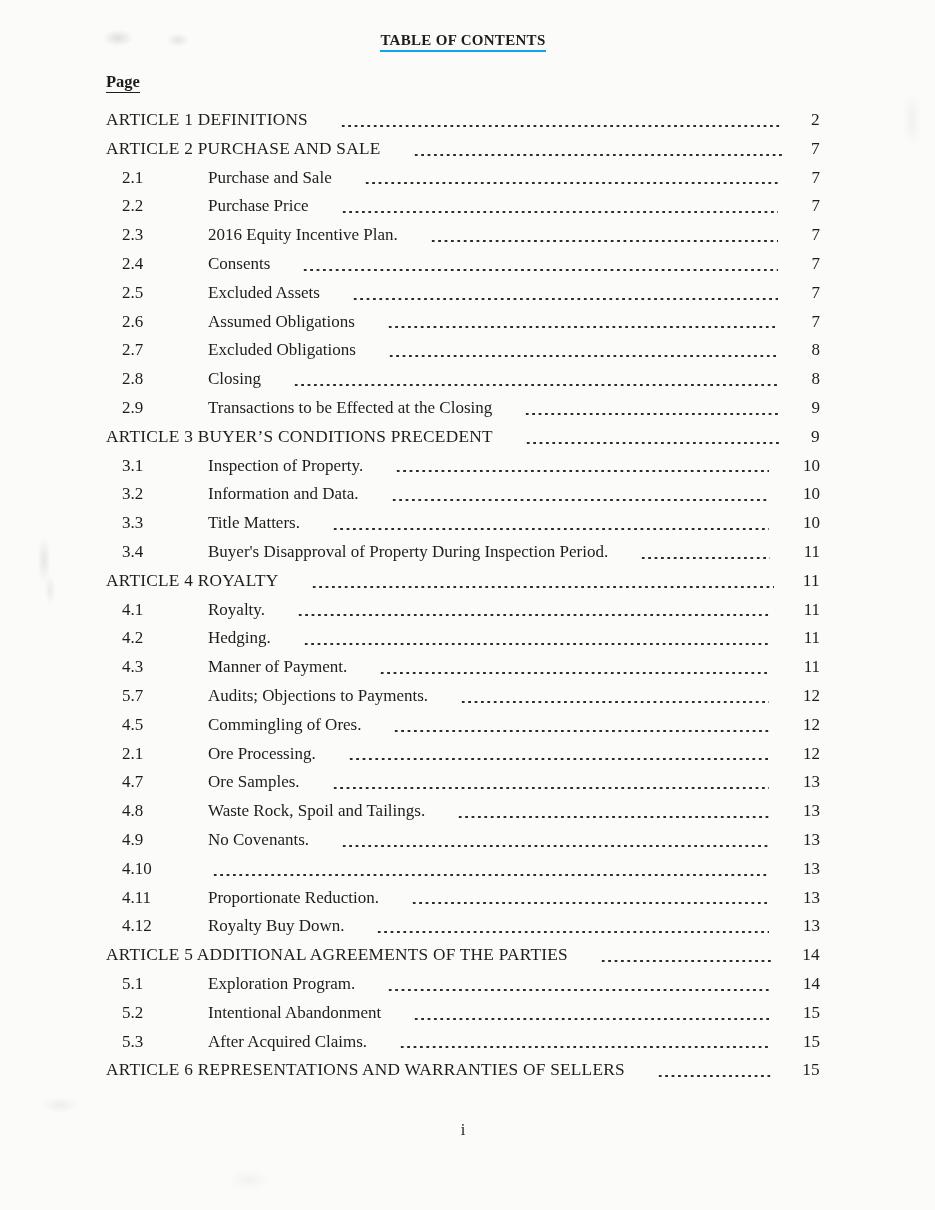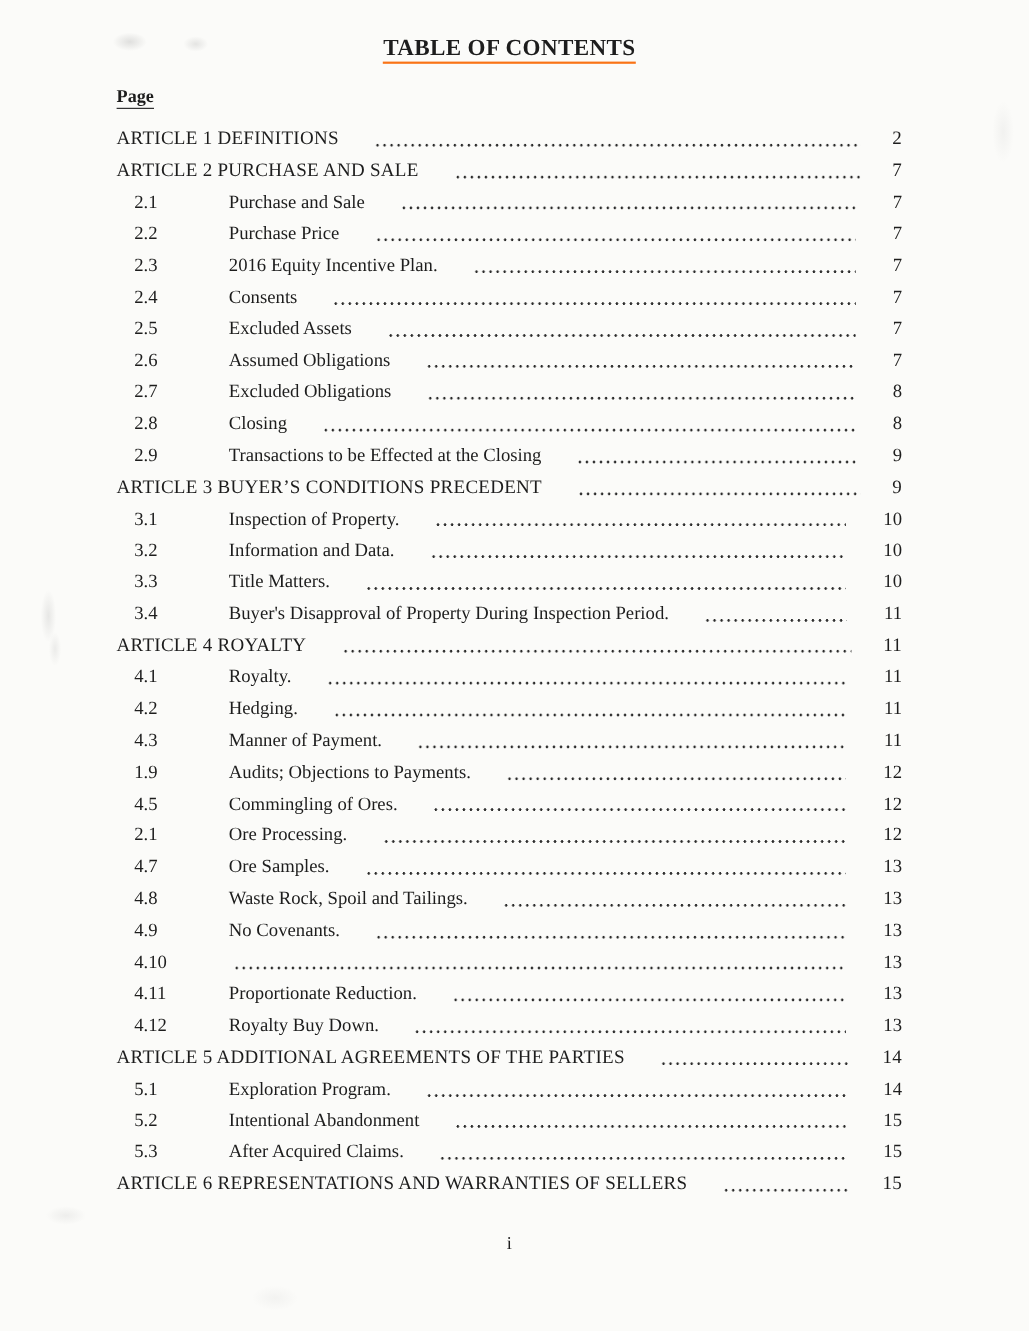--- a/index.html
+++ b/index.html
@@ -26,24 +26,24 @@
   }
   .content {
     position: absolute; left: 106px; top: 0;
     width: 714px;
     padding-top: 31px;
   }
   .doc-title { text-align: center; }
   .doc-title span {
     display: inline-block;
     font-weight: bold;
-    font-size: 21px;
+    font-size: 15px;
     letter-spacing: 0.3px;
     line-height: 1.15;
-    border-bottom: 2px solid #f97316;
+    border-bottom: 2px solid #0ea5e9;
     padding-bottom: 1px;
   }
   .page-col-header { margin-top: 20px; text-align: left; padding-right: 7px; }
   .page-col-header span {
     display: inline-block;
     font-weight: bold;
     font-size: 16.5px;
     line-height: 1.2;
     border-bottom: 1.8px solid #1d1d1d;
     padding-bottom: 0;
@@ -226,21 +226,21 @@
     </div>
 
     <div class="row section">
       <span class="num">4.3</span>
       <span class="lbl">Manner of Payment.</span>
       <span class="leader"></span>
       <span class="pg">11</span>
     </div>
 
     <div class="row section">
-      <span class="num">1.9</span>
+      <span class="num">5.7</span>
       <span class="lbl">Audits; Objections to Payments.</span>
       <span class="leader"></span>
       <span class="pg">12</span>
     </div>
 
     <div class="row section">
       <span class="num">4.5</span>
       <span class="lbl">Commingling of Ores.</span>
       <span class="leader"></span>
       <span class="pg">12</span>

